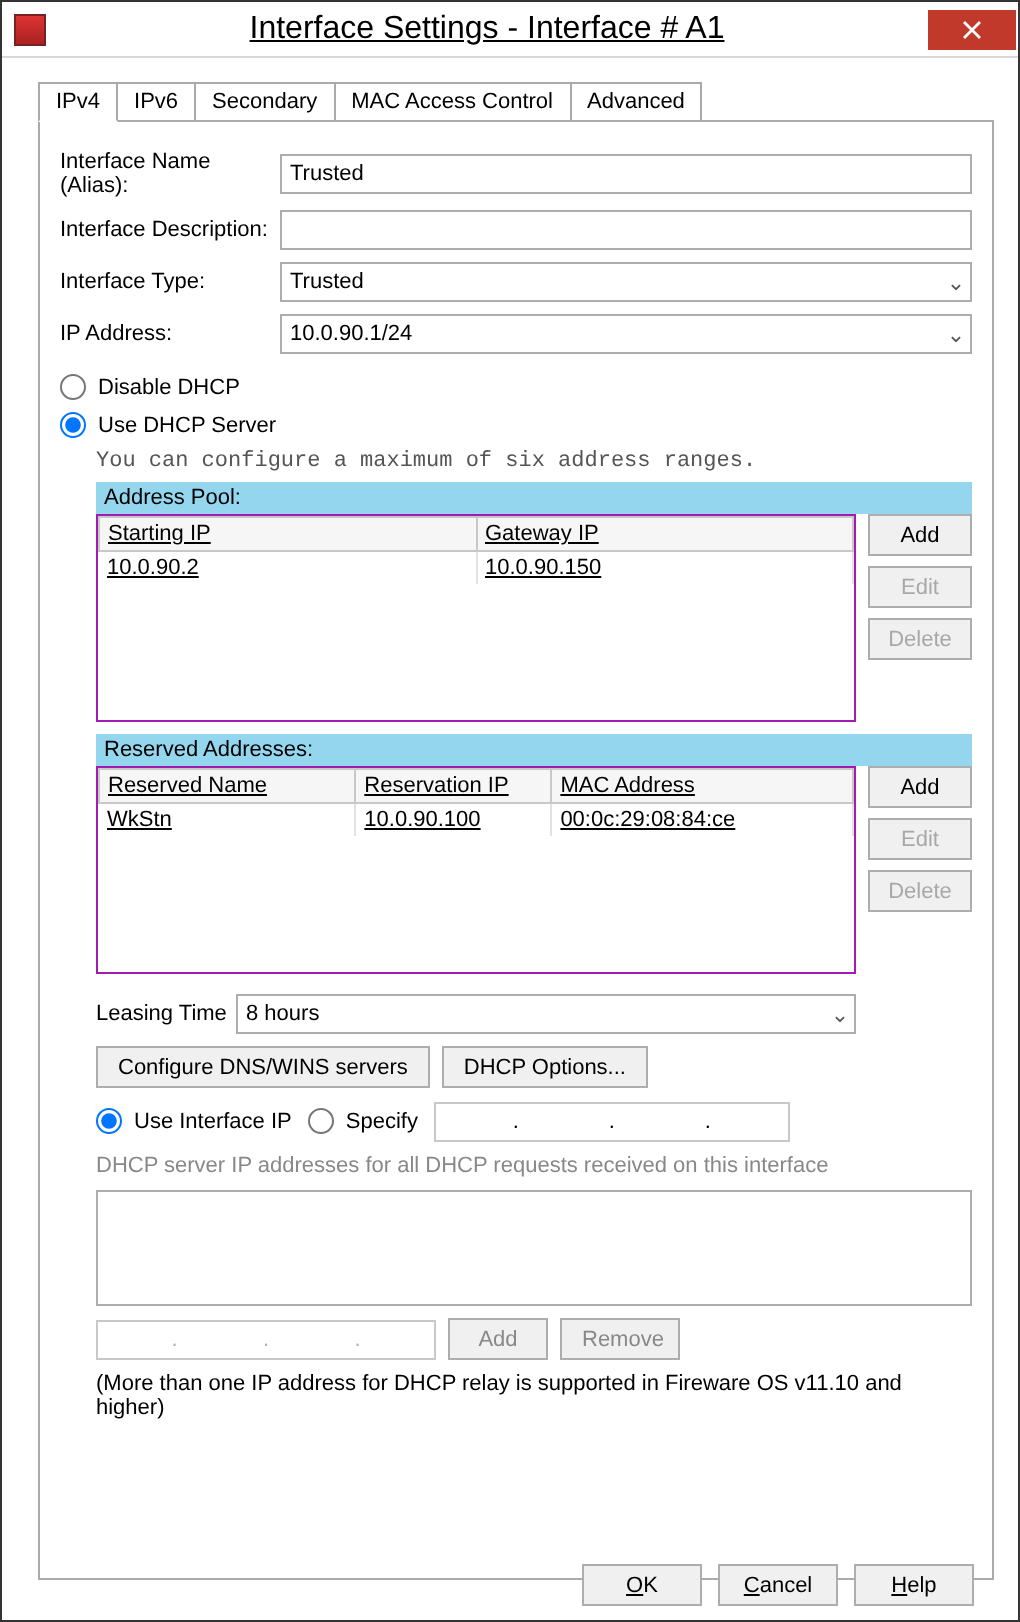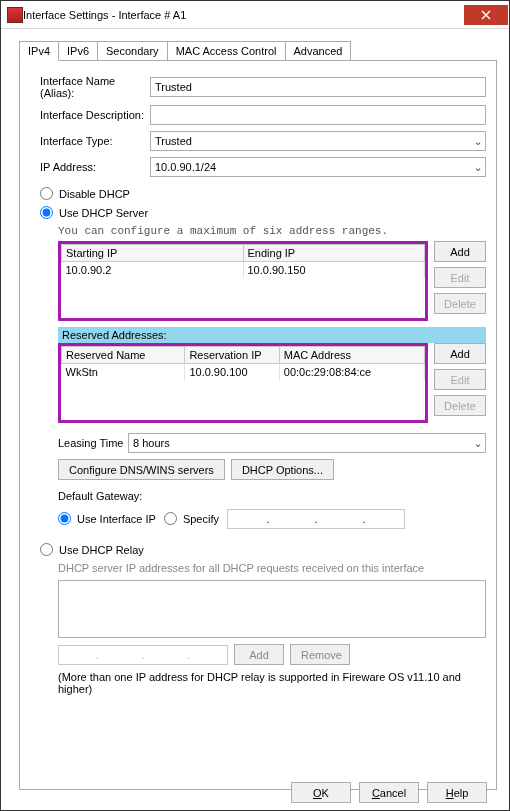--- a/index.html
+++ b/index.html
@@ -1,35 +1,35 @@
 <!DOCTYPE html>
 <html><head>
 <meta charset="utf-8">
 <style>
 * { box-sizing: border-box; margin: 0; padding: 0; font-family: "Segoe UI", Tahoma, sans-serif; font-size: 11px; }
 body { background: #fff; width: 510px; height: 811px; border: 1px solid #333; overflow: hidden; color: #000; }
 .titlebar { height: 28px; background: #fff; border-bottom: 1px solid #d8d8d8; display: flex; align-items: center; position: relative; }
 .titlebar-icon { width: 16px; height: 16px; margin-left: 6px; background: linear-gradient(#d33,#a22); border: 1px solid #722; }
-.titlebar-text { flex: 1; text-align: left; font-size: 11px; }
+.titlebar-text { flex: 1; text-align: center; font-size: 16px; text-decoration: underline; }
 .close-btn { width: 44px; height: 20px; margin: 0 1px 0 0; background: #c0392b; color: #fff; display: flex; align-items: center; justify-content: center; cursor: pointer; font-weight: bold; font-size: 13px; }
 .tabs { display: flex; margin: 12px 0 0 18px; }
 .tab { padding: 3px 8px; border: 1px solid #aaa; border-bottom: none; background: #fff; margin-right: 0; cursor: pointer; font-size: 11px; text-align: right; }
 .tab.active { border-bottom: 1px solid #fff; position: relative; z-index: 2; }
 .tabs .tab + .tab { border-left: none; }
-.tabpanel { border: 1px solid #aaa; margin: -1px 12px 0 18px; padding: 14px 10px 10px 20px; position: relative; height: 730px; }
+.tabpanel { border: 1px solid #aaa; margin: -1px 12px 0 18px; padding: 14px 10px 10px 10px; position: relative; height: 730px; }
 .row { display: flex; align-items: center; margin-bottom: 6px; }
 .lbl { width: 110px; color: #000; }
 .fld { flex: 1; height: 20px; border: 1px solid #abadb3; padding: 1px 4px; background: #fff; }
 .radio-row { display: flex; align-items: flex-end; margin: 6px 0; }
 .radio-row input { margin-right: 6px; }
 .sub { margin-left: 18px; }
 .hint { color: #555; margin-bottom: 4px; font-family: Liberation Mono, monospace; }
 .section-bar { background: #94d6ee; padding: 2px 4px; font-size: 11px; color: #000; }
 .grid-wrap { display: flex; margin-bottom: 6px; }
-.grid { flex: 1; border: 3px solid #a21caf; background: #fff; height: 80px; overflow: hidden; }
+.grid { flex: 1; border: 1px solid #a21caf; background: #fff; height: 104px; overflow: hidden; text-decoration: underline; }
 .grid table { width: 100%; border-collapse: collapse; }
 .grid th { text-align: left; font-weight: normal; padding: 2px 4px; background: #f6f6f6; border: 1px solid #c8c8c8; font-size: 11px; }
 .grid td { padding: 2px 4px; font-size: 11px; border-right: 1px solid #e2e2e2; }
 .btn-col { display: flex; flex-direction: column; margin-left: 6px; }
 .btn { width: 52px; height: 21px; border: 1px solid #adadad; background: #f0f0f0; margin-bottom: 5px; cursor: pointer; font-size: 11px; }
 .btn.disabled { color: #a8a8a8; cursor: default; }
 .btn-wide { height: 21px; border: 1px solid #adadad; background: #f0f0f0; padding: 0 10px; cursor: pointer; font-size: 11px; }
 .gw-box { display: flex; align-items: center; gap: 8px; margin-top: 4px; }
 .ip-octets { display: inline-flex; align-items: center; border: 1px solid #c8c8c8; height: 20px; padding: 0 4px; }
 .ip-octets span { width: 24px; text-align: center; }
@@ -94,27 +94,28 @@
     <input type="radio" name="dhcpmode" style="">
     <span>Disable DHCP</span>
   </div>
   <div class="radio-row">
     <input type="radio" name="dhcpmode" checked="" style="">
     <span>Use DHCP Server</span>
   </div>
 
   <div class="sub">
     <div class="hint">You can configure a maximum of six address ranges.</div>
+    <div class="section-bar">Address Pool:</div>
     <div class="grid-wrap">
       <div class="grid">
         <table>
           <tbody>
               <tr>
             <th style="width:50%">Starting IP</th>
-            <th>Ending IP</th>
+            <th>Gateway IP</th>
           </tr>
           <tr>
             <td>10.0.90.2</td>
             <td>10.0.90.150</td>
           </tr>
         </tbody>
           </table>
       </div>
       <div class="btn-col">
         <button class="btn">Add</button>
@@ -143,32 +144,31 @@
       </div>
       <div class="btn-col">
         <button class="btn">Add</button>
         <button class="btn disabled">Edit</button>
         <button class="btn disabled">Delete</button>
       </div>
     </div>
 
     <div class="row" style="margin-top:10px">
       <div style="width:70px">Leasing Time</div>
-      <div class="fake-dd" style="flex:1;">
+      <div class="fake-dd" style="flex:1;margin-right:58px">
         <span>8 hours</span>
         <span class="arrow">⌄</span>
       </div>
     </div>
 
     <div style="display:flex;gap:6px;margin-top:6px">
       <button class="btn-wide">Configure DNS/WINS servers</button>
       <button class="btn-wide">DHCP Options...</button>
     </div>
 
-    <div style="margin-top:10px">Default Gateway:</div>
     <div class="gw-box">
       <label class="radio-row">
           <input type="radio" name="gw" checked="" style="">
           <span>Use Interface IP</span>
         </label>
       <label class="radio-row">
           <input type="radio" name="gw" style="">
           <span>Specify</span>
         </label>
       <div class="ip-octets">
@@ -176,24 +176,20 @@
           <span>.</span>
           <span></span>
           <span>.</span>
           <span></span>
           <span>.</span>
           <span></span>
       </div>
     </div>
   </div>
 
-  <div class="radio-row" style="margin-top:12px">
-    <input type="radio" name="dhcpmode" style="">
-    <span>Use DHCP Relay</span>
-  </div>
   <div class="relay-box">
     <div class="dim">DHCP server IP addresses for all DHCP requests received on this interface</div>
     <div class="relay-list"></div>
     <div class="relay-row">
       <div class="ip-octets">
         <span></span>
           <span>.</span>
           <span></span>
           <span>.</span>
           <span></span>

